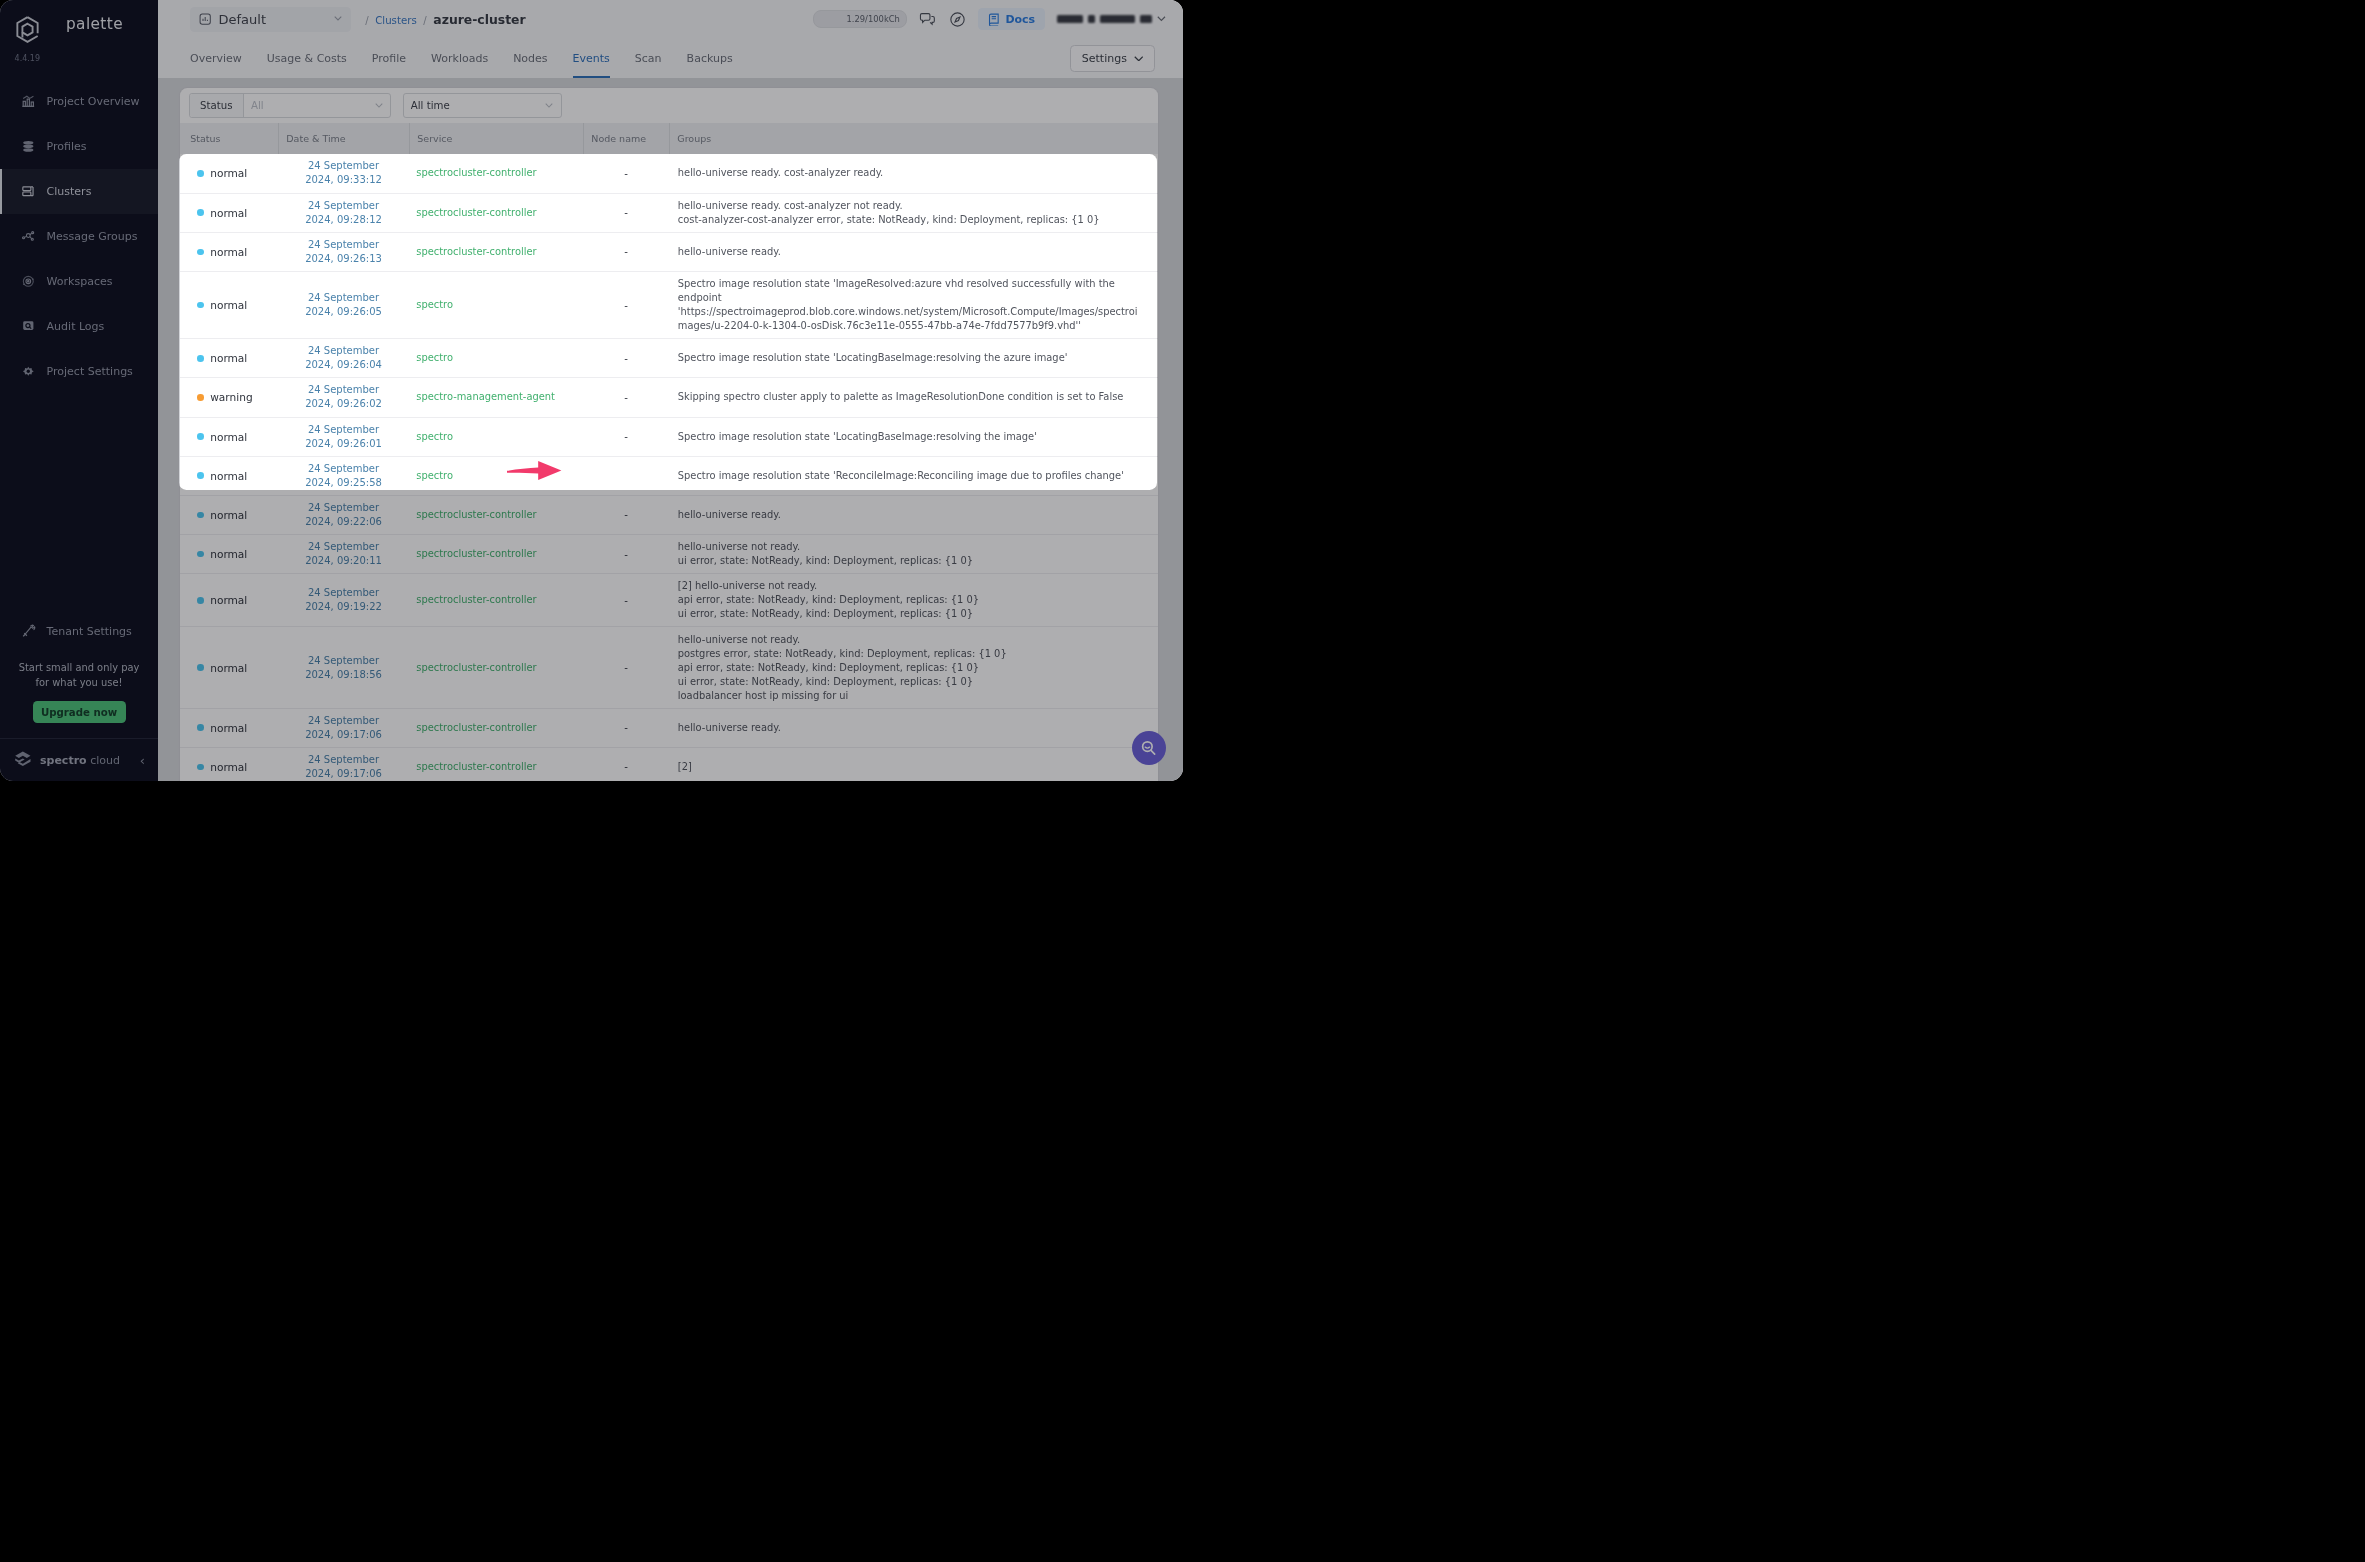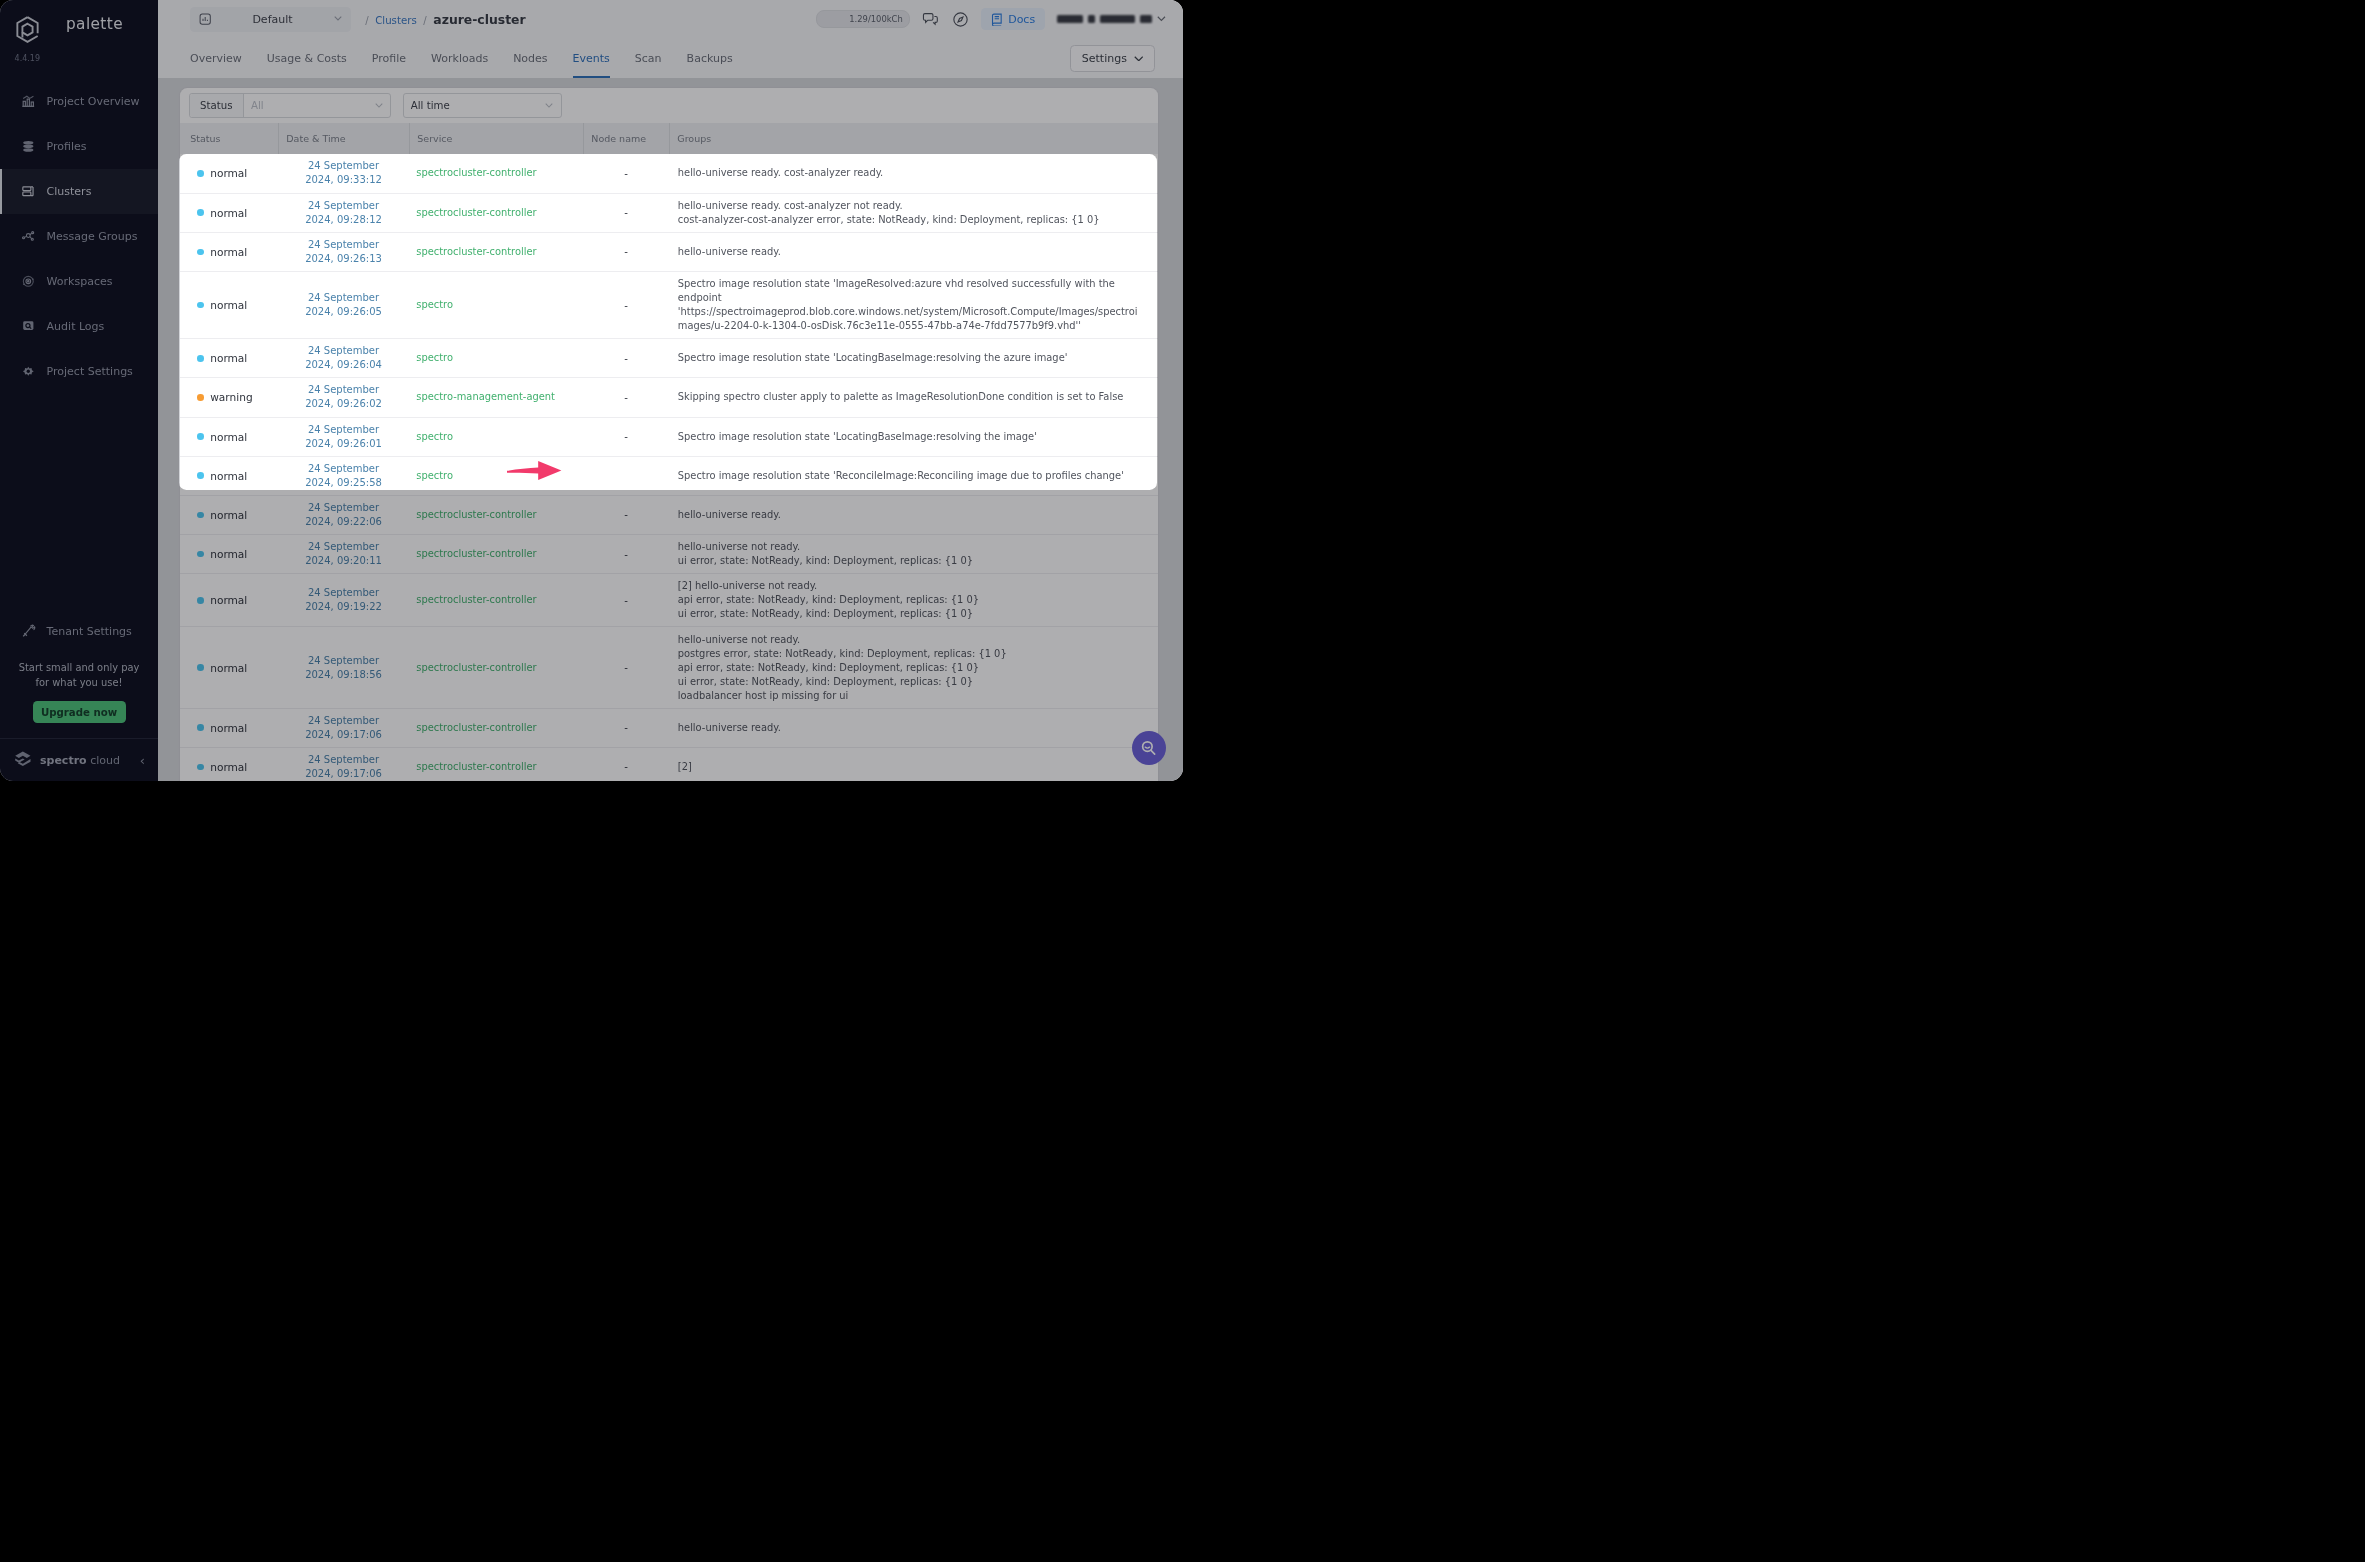--- a/index.html
+++ b/index.html
@@ -19,31 +19,31 @@
   .upgrade-btn{margin:10.2px auto 14.6px auto;width:93px;height:22.6px;background:#4cc27a;border-radius:4.4px;color:#14402a;font-size:10.2px;font-weight:bold;display:flex;align-items:center;justify-content:center;cursor:pointer;}
   .side-footer{border-top:0.7px solid #232638;height:42px;display:flex;align-items:center;gap:7.3px;padding:0 13px;}
   .side-footer .sc-name{font-size:11px;color:#8e92a2;}
   .side-footer .sc-name b{color:#a4a8b6;font-weight:bold;}
   .collapse{margin-left:auto;color:#8e92a2;font-size:13px;cursor:pointer;}
   
   .main{flex:1;display:flex;flex-direction:column;position:relative;}
   .tophead{background:#f7f8fa;position:relative;}
   .topbar{height:38px;display:flex;align-items:center;padding:0 17.5px 0 32px;}
   .proj-chip{display:flex;align-items:center;gap:7.3px;background:#eef0f4;border-radius:4.4px;height:25px;padding:0 8.8px;width:143px;cursor:pointer;}
-  .proj-chip .pname{color:#3f434c;font-size:11px;flex:1;text-align:center;}
+  .proj-chip .pname{color:#3f434c;font-size:13px;flex:1;}
   .crumb{display:flex;align-items:baseline;gap:6.6px;margin-left:14.6px;}
   .crumb .sep{color:#9aa0ab;font-size:10.2px;}
   .crumb .link{color:#3b79c2;font-size:10.2px;cursor:pointer;}
   .crumb .cur{color:#363b44;font-size:12.4px;font-weight:bold;}
   .top-right{margin-left:auto;display:flex;align-items:center;gap:12.4px;}
   .usage-pill{width:86px;height:16px;border-radius:8px;background:#e4e6ea;border:0.7px solid #dcdee2;position:relative;overflow:hidden;display:flex;align-items:center;justify-content:flex-end;padding-right:5.8px;}
   .usage-fill{position:absolute;left:0;top:0;bottom:0;width:54%;background:#eef0f3;border-radius:8px;}
   .usage-pill span{position:relative;color:#5c616c;font-size:8.4px;}
   .icon-btn{cursor:pointer;display:flex;align-items:center;justify-content:center;}
-  .docs-btn{display:flex;align-items:center;gap:5.8px;background:#e7f0fb;border-radius:4.4px;height:22.6px;padding:0 9.5px;color:#2b7de0;font-size:11px;font-weight:normal;cursor:pointer;}
+  .docs-btn{display:flex;align-items:center;gap:5.8px;background:#e7f0fb;border-radius:4.4px;height:22.6px;padding:0 9.5px;color:#2b7de0;font-size:11px;font-weight:bold;cursor:pointer;}
   .user-box{display:flex;align-items:center;gap:5.1px;cursor:pointer;}
   .blur-chip{height:8px;background:#3a3d45;border-radius:1.5px;filter:blur(1.2px);}
   .tabs{display:flex;gap:25px;padding-left:32px;height:40px;}
   .tab{display:flex;align-items:center;color:#6a6f79;font-size:11px;border-bottom:2.2px solid transparent;padding-top:2.9px;cursor:pointer;}
   .tab.active{color:#2e70ba;border-bottom-color:#2e70ba;}
   .settings-btn{position:absolute;right:28px;top:45px;height:25px;background:#fdfdfe;border:0.7px solid #d5d7dc;border-radius:4.4px;display:flex;align-items:center;gap:6.6px;padding:0 11px;color:#3c414a;font-size:11px;cursor:pointer;}
   .content{flex:1;position:relative;background:#d6d8dc;}
   
   .card{position:absolute;left:22px;top:10.2px;width:978px;background:#fff;border-radius:7.3px;box-shadow:0 0.7px 2.2px rgba(0,0,0,.08);}
   .filter-row{display:flex;gap:11.7px;padding:5.1px 8.8px;align-items:center;}

